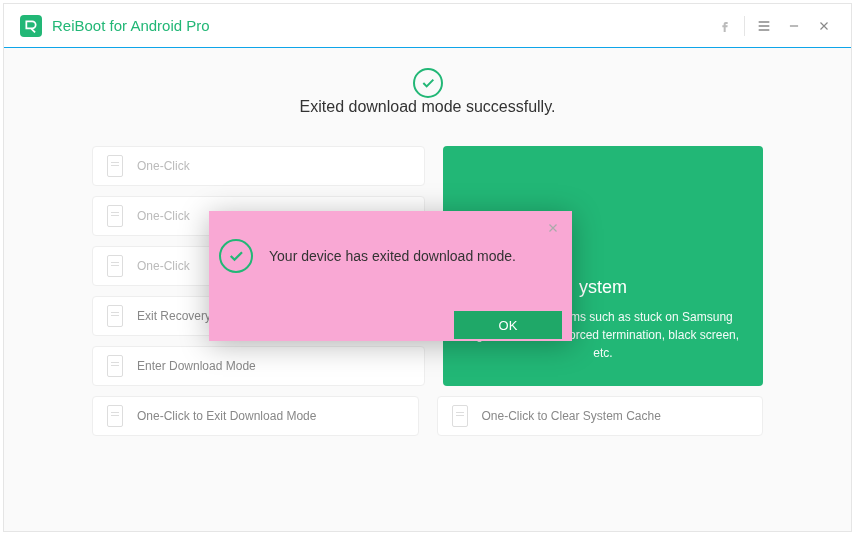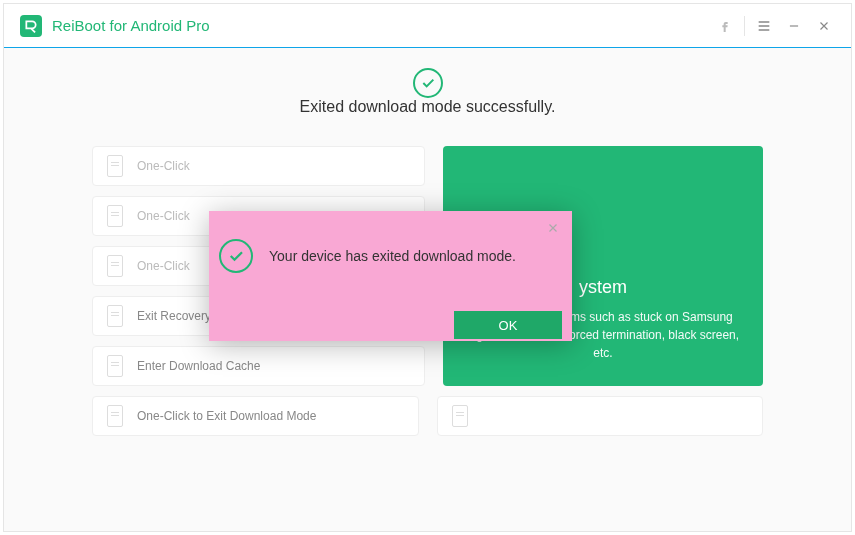--- a/index.html
+++ b/index.html
@@ -104,37 +104,38 @@
           <div class="option-btn">
               <span class="option-icon"></span>
               <span>One-Click</span>
             </div>
           <div class="option-btn enabled">
               <span class="option-icon"></span>
               <span>Exit Recovery Mode</span>
             </div>
           <div class="option-btn enabled">
               <span class="option-icon"></span>
-              <span>Enter Download Cache</span>
+              <span>Enter Download Mode</span>
             </div>
         </div>
         <div class="right-col">
           <div class="repair-card">
             <div class="repair-title">ystem</div>
             <div class="repair-desc">Fix Andriod problems such as stuck on Samsung logo, boot screen, forced termination, black screen, etc.</div>
           </div>
         </div>
       </div>
       <div class="wide-row">
         <div class="option-btn enabled">
             <span class="option-icon"></span>
             <span>One-Click to Exit Download Mode</span>
           </div>
         <div class="option-btn enabled">
             <span class="option-icon"></span>
+            <span>One-Click to Clear System Cache</span>
           </div>
       </div>
     </div>
 
     <div class="dialog">
       <div class="dialog-close">
         <svg width="14" height="14" viewBox="0 0 24 24" stroke="#aaa" stroke-width="2">
             <path d="M6 6l12 12M18 6L6 18"></path>
           </svg>
       </div>

